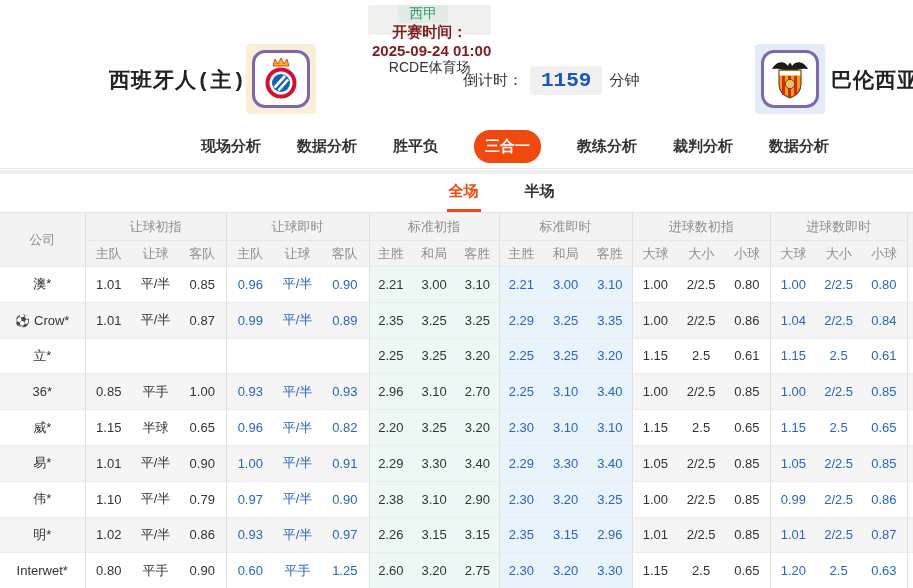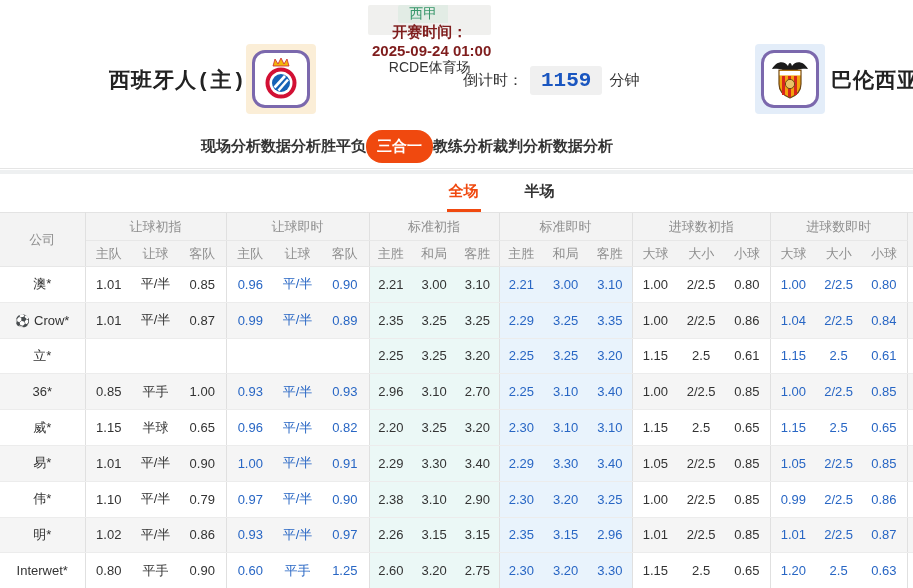--- a/index.html
+++ b/index.html
@@ -30,21 +30,21 @@
     border-radius:13px; display:flex; align-items:center; justify-content:center; }
 
   .countdown { position:absolute; left:452px; top:26px; display:flex; align-items:center;
     font-size:15px; color:#333; }
   .cd-value { font-size:21px; font-weight:bold; color:#1a56c0; background:#f0f0f0;
     padding:3px 11px; border-radius:3px; margin:0 7px; }
 
   
   .nav { position:absolute; top:125px; left:0; width:100%; height:44px;
     border-bottom:1px solid #e5e5e5; display:flex; align-items:center;
-    padding-left:201px; }
+    padding-left:201px; gap:36px; }
   .tab { font-size:15px; font-weight:bold; color:#333; cursor:pointer; white-space:nowrap; }
   .tab.active { background:#f0490f; color:#ffffff; padding:7px 11px; border-radius:16px; }
 
   .grayband { position:absolute; top:170px; left:0; width:100%; height:4px; background:#eef0f1; }
 
   
   .subtabs { position:absolute; top:174px; left:0; width:100%; height:38px; background:#fff;
     display:flex; justify-content:center; gap:42px; padding-left:90px; }
   .subtab { height:100%; display:flex; align-items:center; font-size:15px; font-weight:bold;
     color:#333; border-bottom:3px solid transparent; padding:0 2px; cursor:pointer; }

